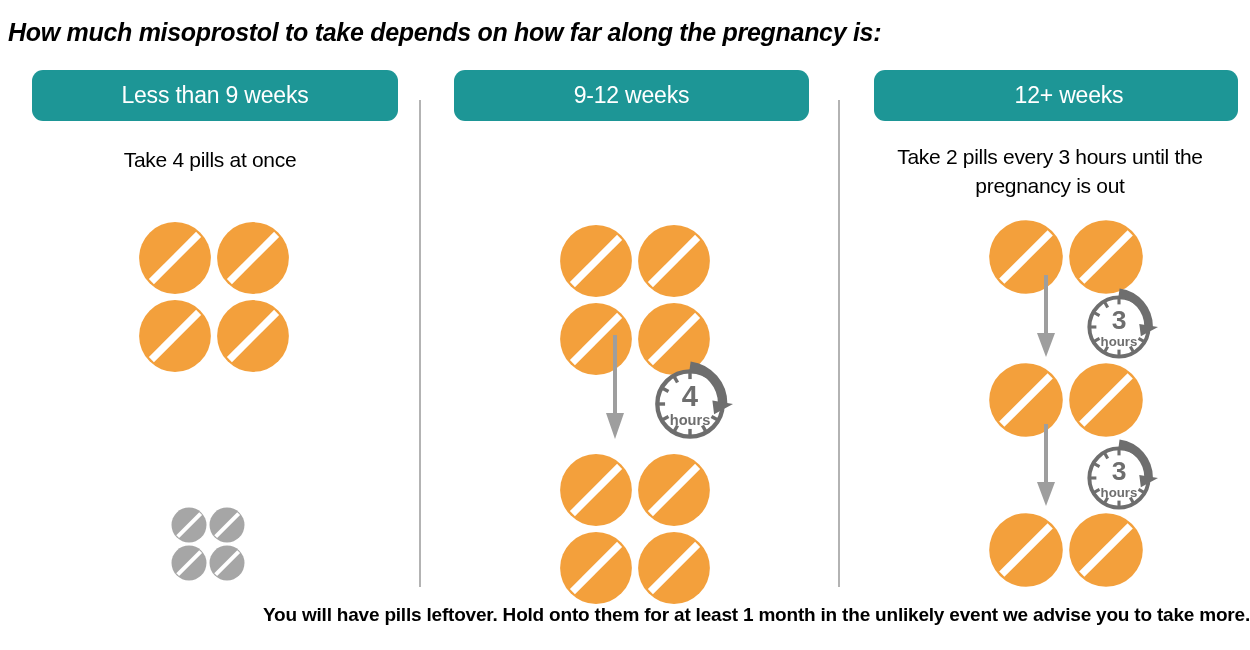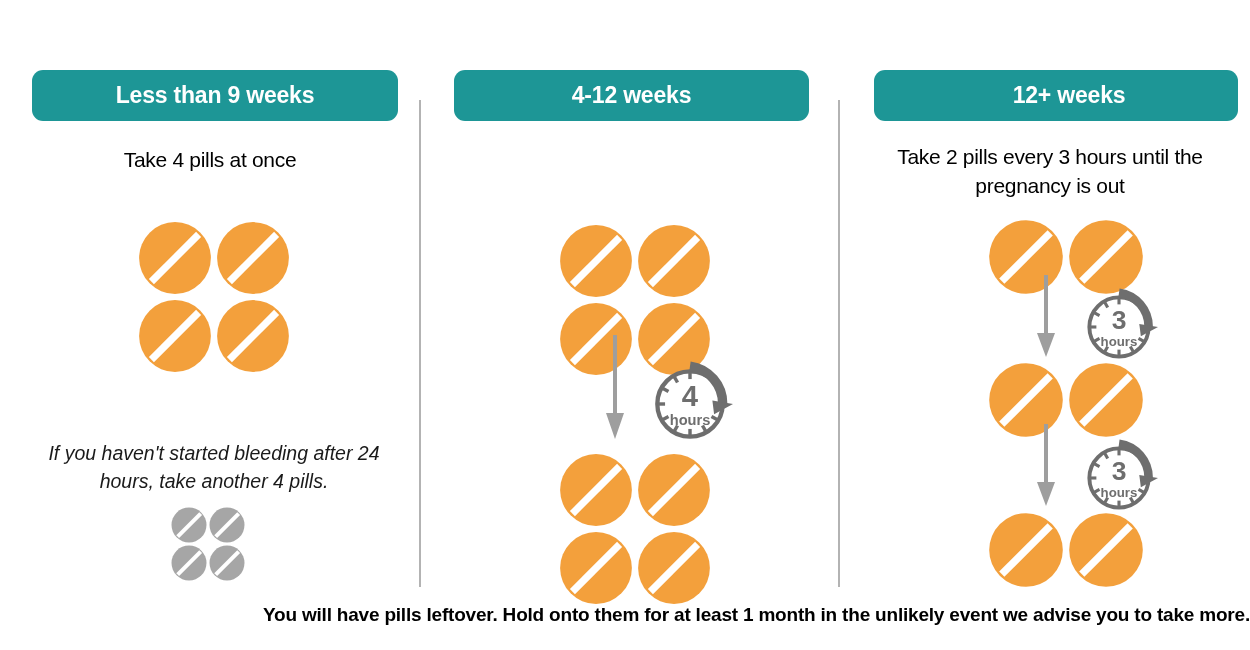--- a/index.html
+++ b/index.html
@@ -54,21 +54,21 @@
   .divider-1 { left: 419px; }
   .divider-2 { left: 838px; }
 
   
   .badge {
     height: 51px;
     border-radius: 11px;
     background: #1d9696;
     color: #ffffff;
     font-size: 23px;
-    font-weight: bold;
+    font-weight: normal;
     letter-spacing: -0.2px;
     display: flex;
     align-items: center;
     justify-content: center;
   }
   .col-1 .badge { width: 366px; margin-left: 20px; }
   .col-2 .badge { width: 355px; margin-left: 22px; }
   .col-3 .badge { width: 364px; margin-left: 16px; padding-left: 26px; }
 
   
@@ -143,20 +143,21 @@
     letter-spacing: -0.2px;
     color: #000000;
     white-space: nowrap;
   }
 </style>
 </head>
 <body>
 
 <div id="page">
 
+  <div class="title">How much misoprostol to take depends on how far along the pregnancy is:</div>
 
   <div class="divider divider-1"></div>
   <div class="divider divider-2"></div>
 
   <div class="col col-1">
     <div class="badge">Less than 9 weeks</div>
     <div class="instr">Take 4 pills at once</div>
 
     <div class="c1-pills">
       <div class="pill-grid grid-4-big">
@@ -172,21 +173,20 @@
           <circle cx="50" cy="50" r="46" fill="#f3a03c"></circle>
           <path d="M16.5 77 L77 16.5 L83.5 23 L23 83.5 Z" fill="#ffffff"></path>
         </svg>
         <svg class="pill" viewBox="0 0 100 100">
           <circle cx="50" cy="50" r="46" fill="#f3a03c"></circle>
           <path d="M16.5 77 L77 16.5 L83.5 23 L23 83.5 Z" fill="#ffffff"></path>
         </svg>
       </div>
     </div>
 
-    <div class="c1-note">If you haven't started bleeding after 24 hours, take another 4 pills.</div>
 
     <div class="c1-gray">
       <div class="pill-grid grid-4-small">
         <svg class="pill" viewBox="0 0 100 100">
           <circle cx="50" cy="50" r="46" fill="#a6a6a6"></circle>
           <path d="M16.5 77 L77 16.5 L84.5 24 L24 84.5 Z" fill="#ffffff"></path>
         </svg>
         <svg class="pill" viewBox="0 0 100 100">
           <circle cx="50" cy="50" r="46" fill="#a6a6a6"></circle>
           <path d="M16.5 77 L77 16.5 L84.5 24 L24 84.5 Z" fill="#ffffff"></path>
@@ -197,21 +197,21 @@
         </svg>
         <svg class="pill" viewBox="0 0 100 100">
           <circle cx="50" cy="50" r="46" fill="#a6a6a6"></circle>
           <path d="M16.5 77 L77 16.5 L84.5 24 L24 84.5 Z" fill="#ffffff"></path>
         </svg>
       </div>
     </div>
   </div>
 
   <div class="col col-2">
-    <div class="badge">4-12 weeks</div>
+    <div class="badge">9-12 weeks</div>
 
     <div class="c2-pills-a">
       <div class="pill-grid grid-4-big">
         <svg class="pill" viewBox="0 0 100 100">
           <circle cx="50" cy="50" r="46" fill="#f3a03c"></circle>
           <path d="M16.5 77 L77 16.5 L83.5 23 L23 83.5 Z" fill="#ffffff"></path>
         </svg>
         <svg class="pill" viewBox="0 0 100 100">
           <circle cx="50" cy="50" r="46" fill="#f3a03c"></circle>
           <path d="M16.5 77 L77 16.5 L83.5 23 L23 83.5 Z" fill="#ffffff"></path>

